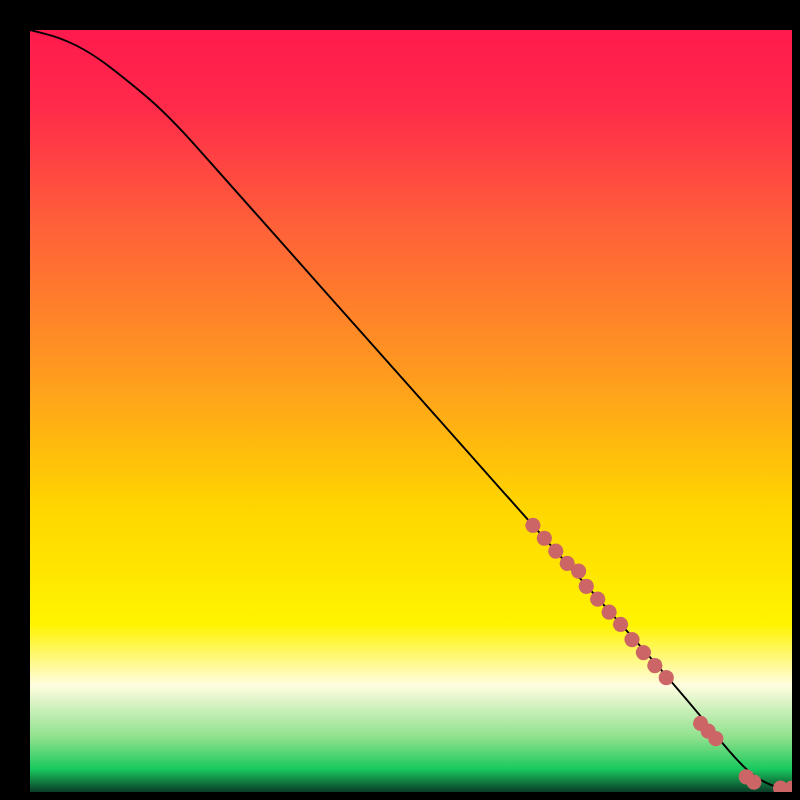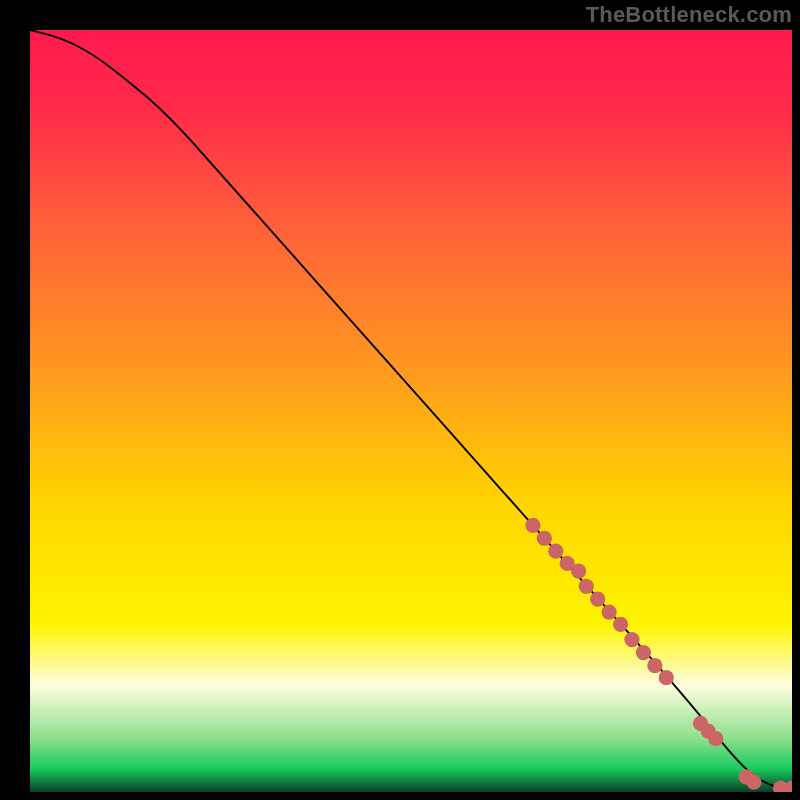--- a/index.html
+++ b/index.html
@@ -41,21 +41,20 @@
   }
   svg.curve {
     position: absolute;
     inset: 0;
   }
 </style>
 </head>
 <body>
 
 <div class="frame">
-  <div class="watermark">TheBottleneck.com</div>
 
   <div class="plot-area">
     <svg class="gradient-bg" viewBox="0 0 100 100" preserveAspectRatio="none" width="100%" height="100%">
       <defs>
         <linearGradient id="bg-grad" x1="0" y1="0" x2="0" y2="1">
             <stop offset="0%" stop-color="#ff1a4d"></stop>
             <stop offset="10%" stop-color="#ff2a4a"></stop>
             <stop offset="25%" stop-color="#ff5e3a"></stop>
             <stop offset="45%" stop-color="#ff9a1f"></stop>
             <stop offset="62%" stop-color="#ffd400"></stop>

